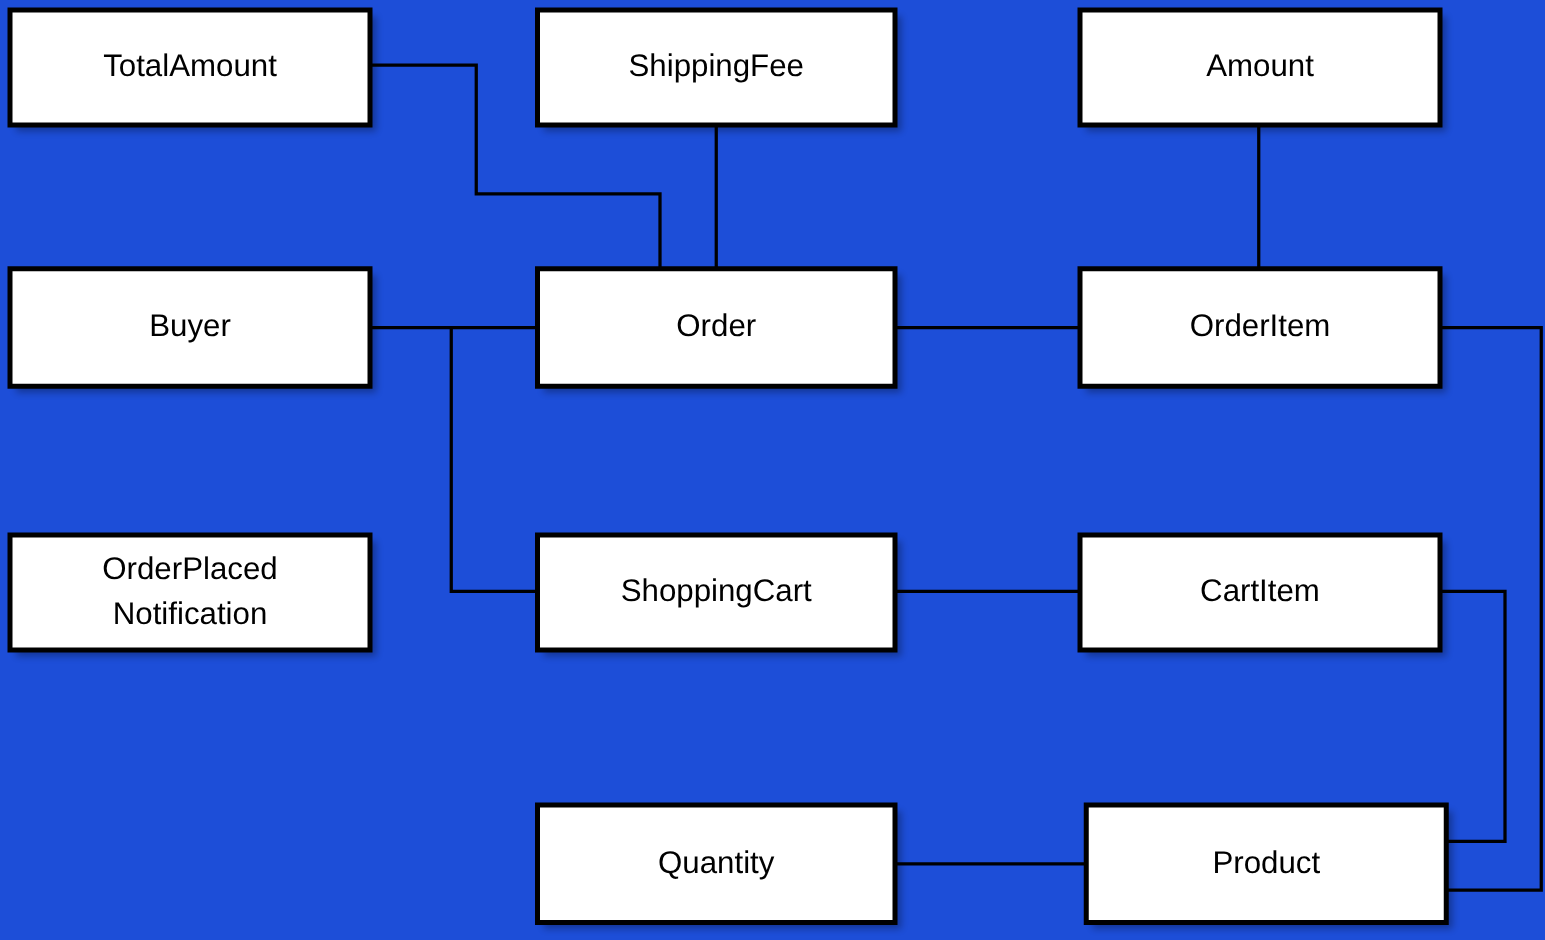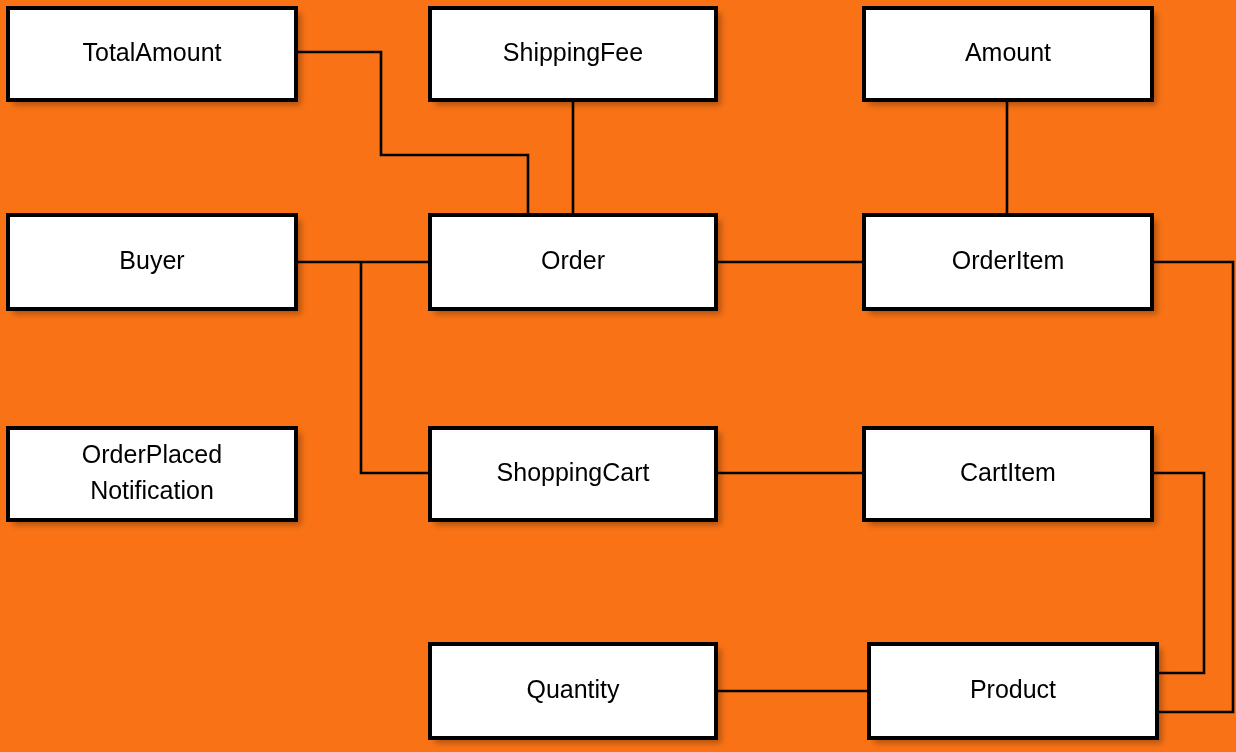--- a/index.html
+++ b/index.html
@@ -7,21 +7,21 @@
     padding: 0;
     background: #ffffff;
   }
   body {
     font-family: "Liberation Sans", sans-serif;
   }
   #canvas {
     position: relative;
     width: 1236px;
     height: 752px;
-    background: #f97316;
+    background: #1d4ed8;
     overflow: hidden;
   }
   svg.diagram {
     position: absolute;
     left: 0;
     top: 0;
     width: 1236px;
     height: 752px;
     display: block;
   }

